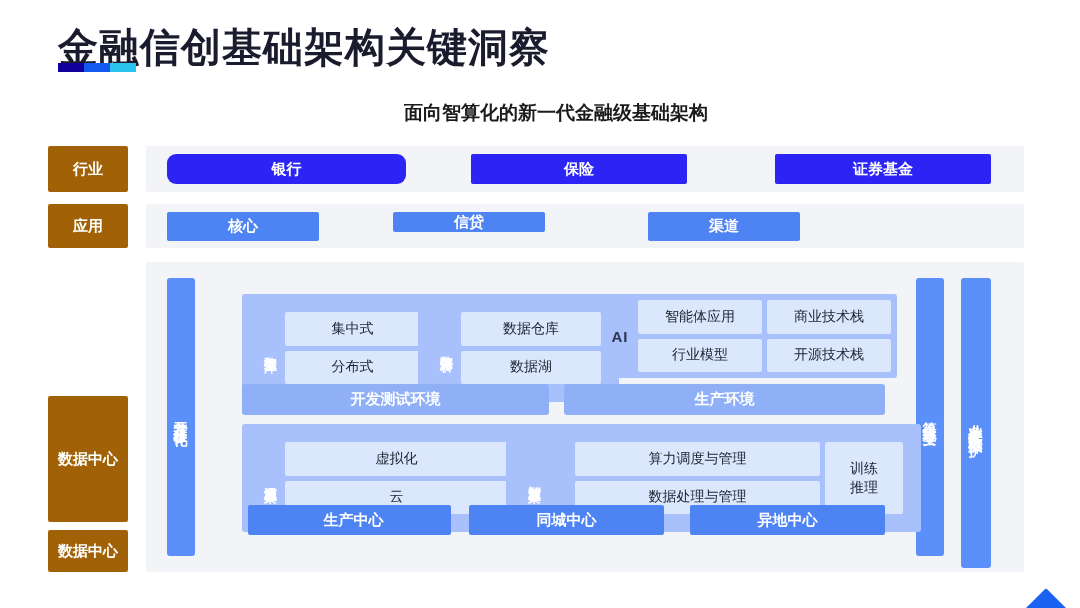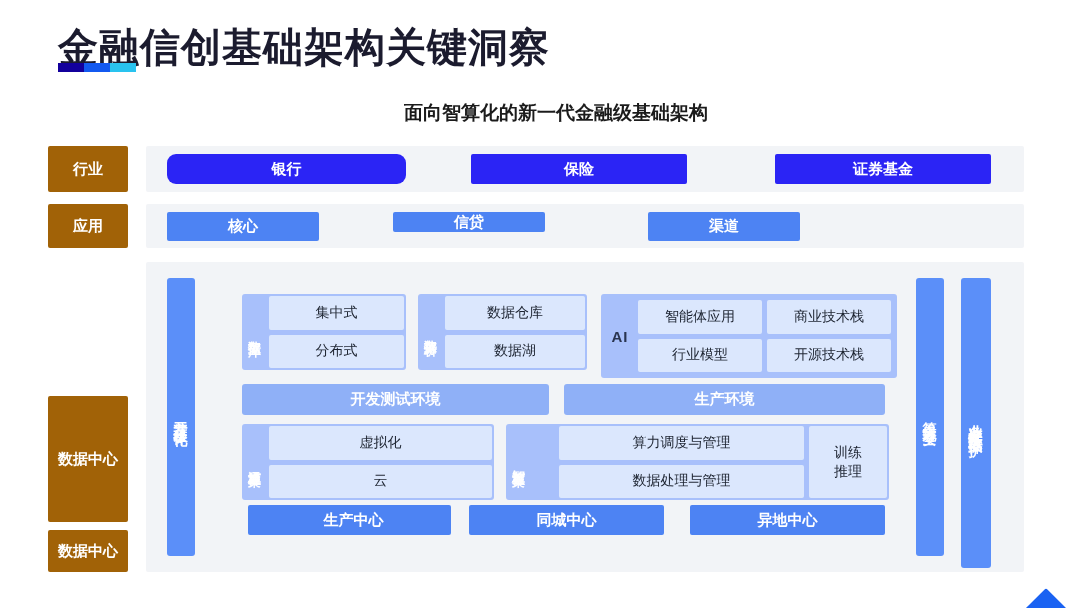--- a/index.html
+++ b/index.html
@@ -35,21 +35,21 @@
     font-size:19px;font-weight:bold;color:#1b1b1b;z-index:3;padding-left:16px;}
 
   
   .navy{background:#a16207;color:#fff;font-weight:bold;display:flex;align-items:center;justify-content:center;border-radius:2px;}
   .panel{background:#f2f4f7;border-radius:2px;}
   .btn-deep{background:#2b24f5;color:#fff;font-weight:bold;display:flex;align-items:center;justify-content:center;border-radius:2px;font-size:15px;}
   .btn-mid{background:#4d83f3;color:#fff;font-weight:bold;display:flex;align-items:center;justify-content:center;border-radius:2px;font-size:15px;}
   .vbar{background:#5b8ff9;color:#fff;font-weight:bold;border-radius:3px;
     display:flex;align-items:center;justify-content:center;
     writing-mode:vertical-rl;text-orientation:upright;letter-spacing:2px;font-size:14px;}
-  .grp{background:#a8c0fb;border-radius:3px;display:flex;align-items:stretch;padding:2px;gap:5px;}
+  .grp{background:#a8c0fb;border-radius:3px;display:flex;align-items:stretch;padding:18px;gap:5px;}
   .grp-lbl{color:#ffffff;font-weight:bold;font-size:13px;writing-mode:vertical-rl;text-orientation:upright;
     display:flex;align-items:center;justify-content:center;letter-spacing:1px;width:20px;flex:none;}
   .grp-col{display:flex;flex-direction:column;gap:5px;flex:1;}
   .cell{background:#dbe7fd;color:#1c2330;font-size:14px;display:flex;align-items:center;justify-content:center;
     border-radius:2px;flex:1;}
   .wide-btn{background:#8fb0f7;color:#fff;font-weight:bold;display:flex;align-items:center;justify-content:center;
     border-radius:3px;font-size:15px;}
 
   
   .abs{position:absolute;}

